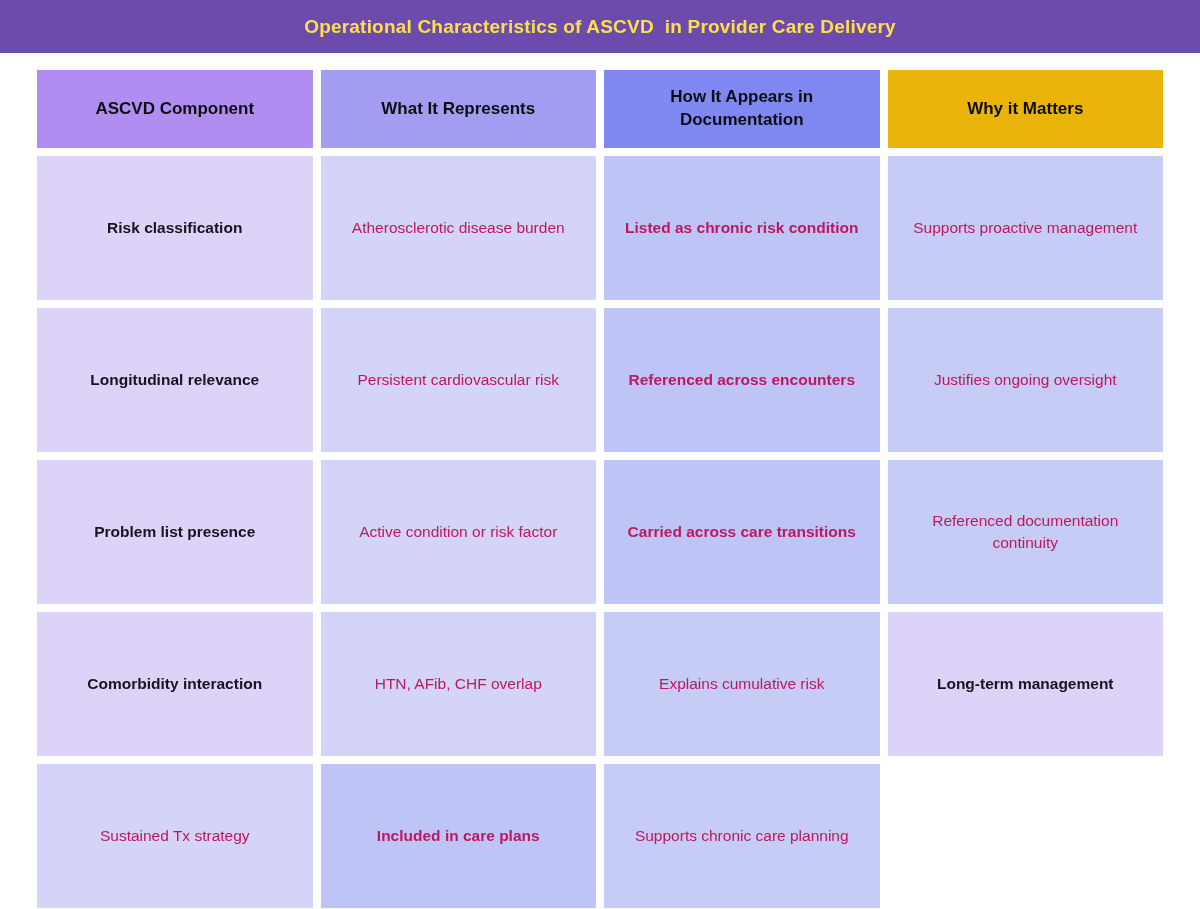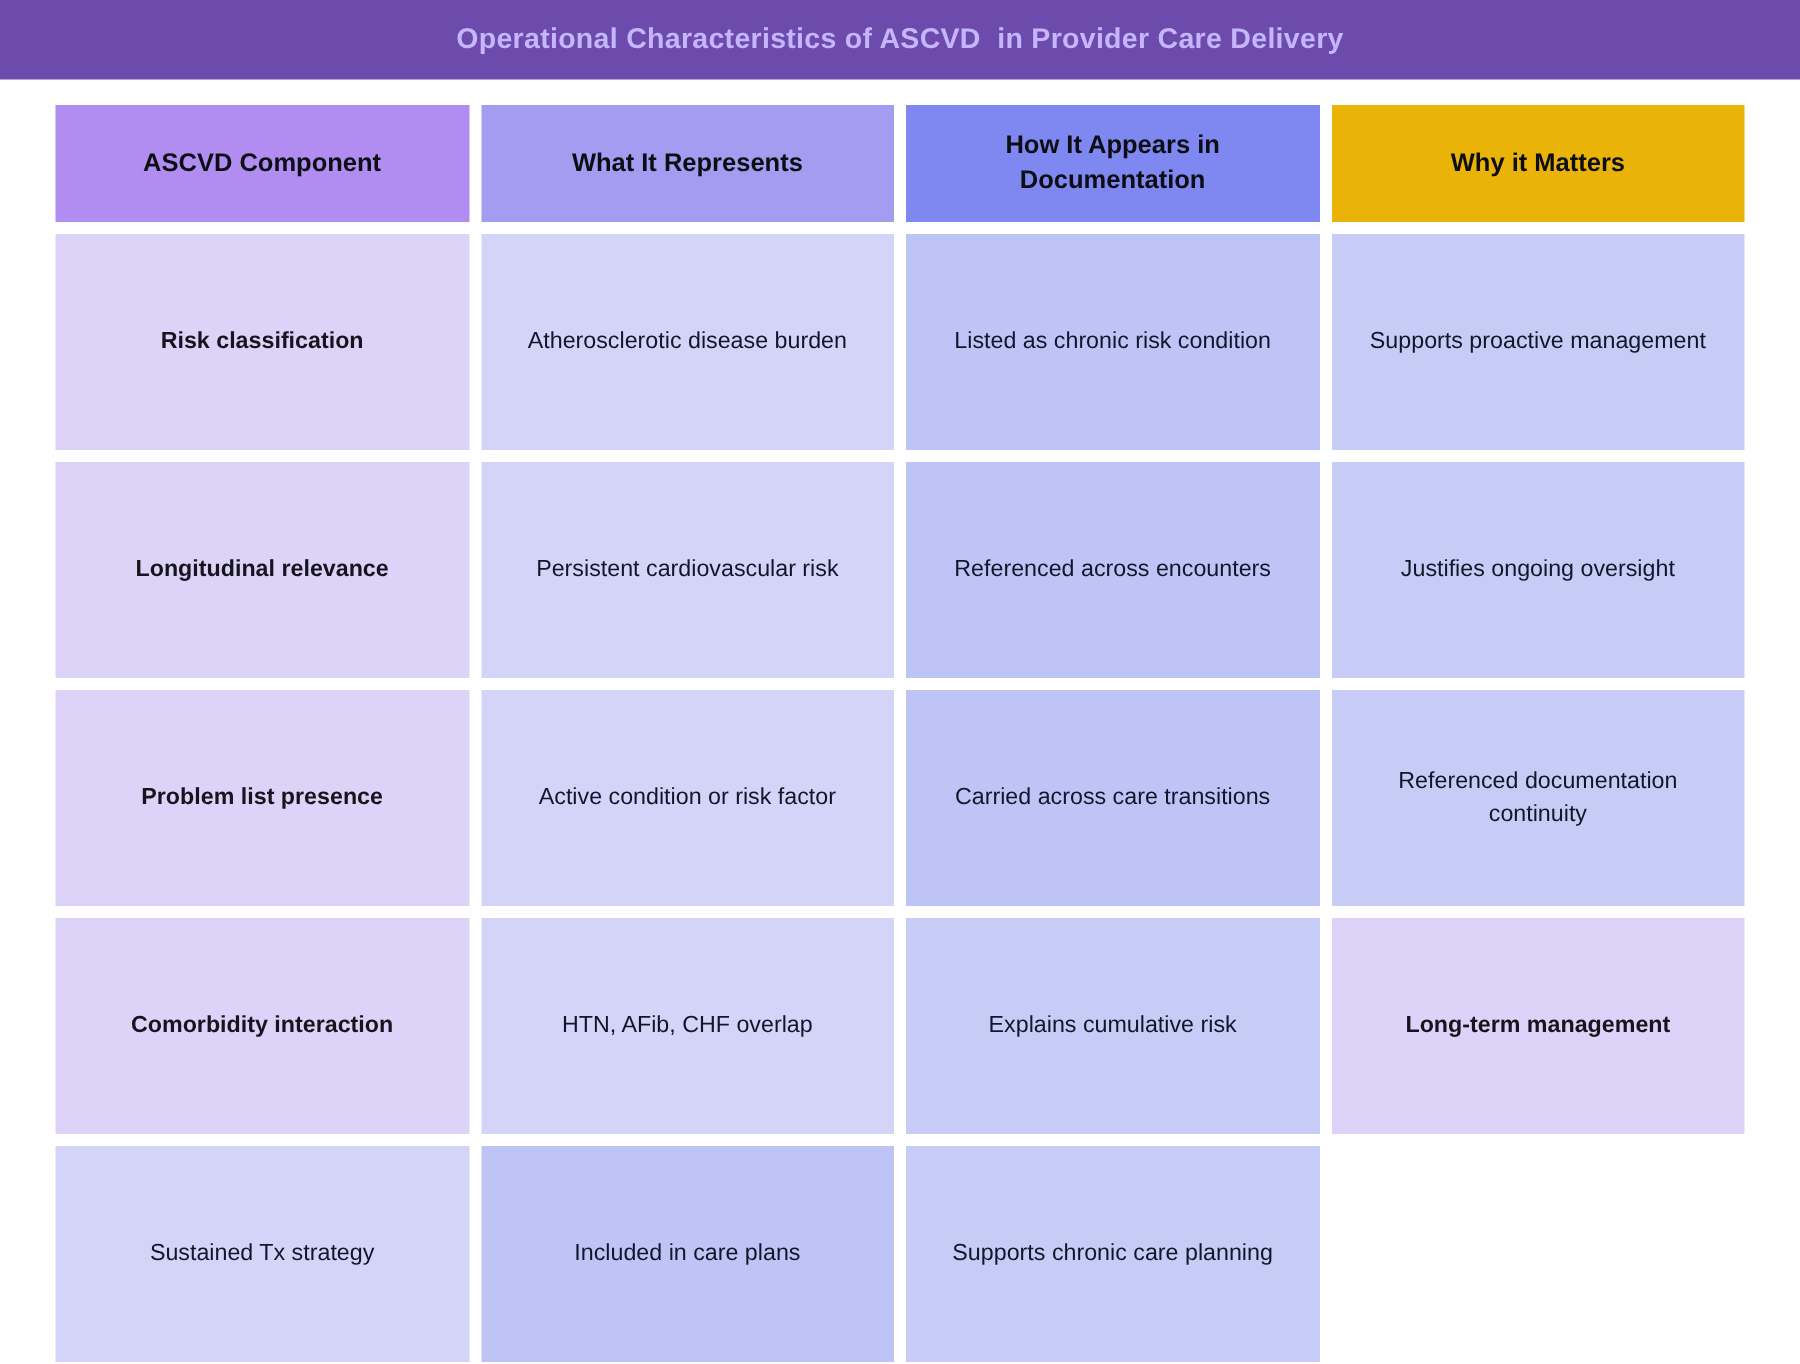--- a/index.html
+++ b/index.html
@@ -8,21 +8,21 @@
     background: #ffffff;
     font-family: "Liberation Sans", sans-serif;
     overflow: hidden;
   }
   .banner {
     width: 1200px; height: 53px;
     background: #6C4BAD;
     display: flex; align-items: center; justify-content: center;
   }
   .banner-title {
-    color: #c4b5fd;
+    color: #fde047;
     font-size: 19px;
     font-weight: bold;
     letter-spacing: 0.2px;
     white-space: pre;
   }
   .table-grid {
     margin: 17px 37px 0 37px;
     width: 1126px;
     display: grid;
     grid-template-columns: repeat(4, 1fr);
@@ -37,24 +37,24 @@
   .header-cell {
     font-size: 17px;
     font-weight: bold;
     color: #0d0d14;
     line-height: 1.35;
   }
   .hc-0 { background: #B18DF2; }
   .hc-1 { background: #A39DF2; }
   .hc-2 { background: #7E88F0; }
   .hc-3 { background: #eab308; }
-  .body-cell { font-size: 15.5px; line-height: 1.4; color: #0f172a; }
+  .body-cell { font-size: 15.5px; line-height: 1.4; color: #be185d; }
   .col-0 { background: #DDD2F7; font-weight: bold; color: #15151d; }
   .col-1 { background: #D4D3F8; }
-  .col-2 { background: #BFC4F7; }
+  .col-2 { background: #BFC4F7; font-weight: bold; }
   .col-3 { background: #C6CCF5; }
 </style>
 </head>
 <body>
 
 <header class="banner">
   <h1 class="banner-title">Operational Characteristics of ASCVD  in Provider Care Delivery</h1>
 </header>
 
 <main class="table-grid">

